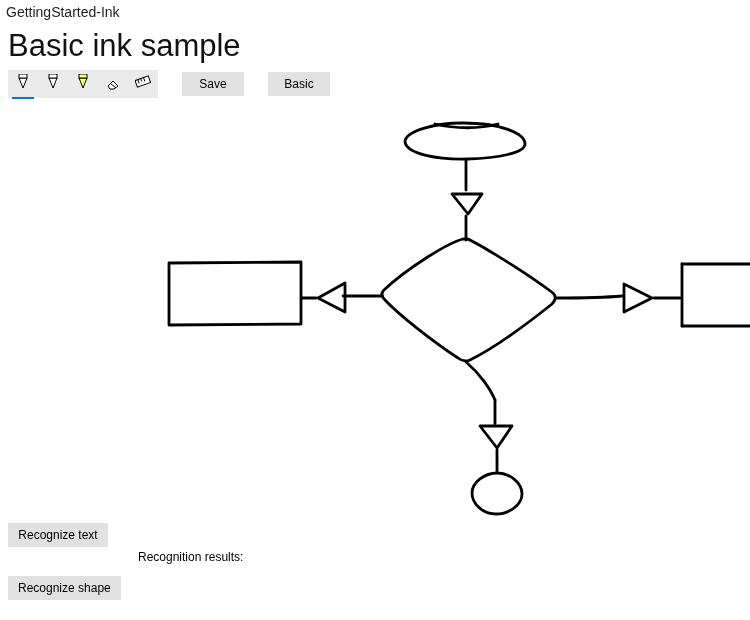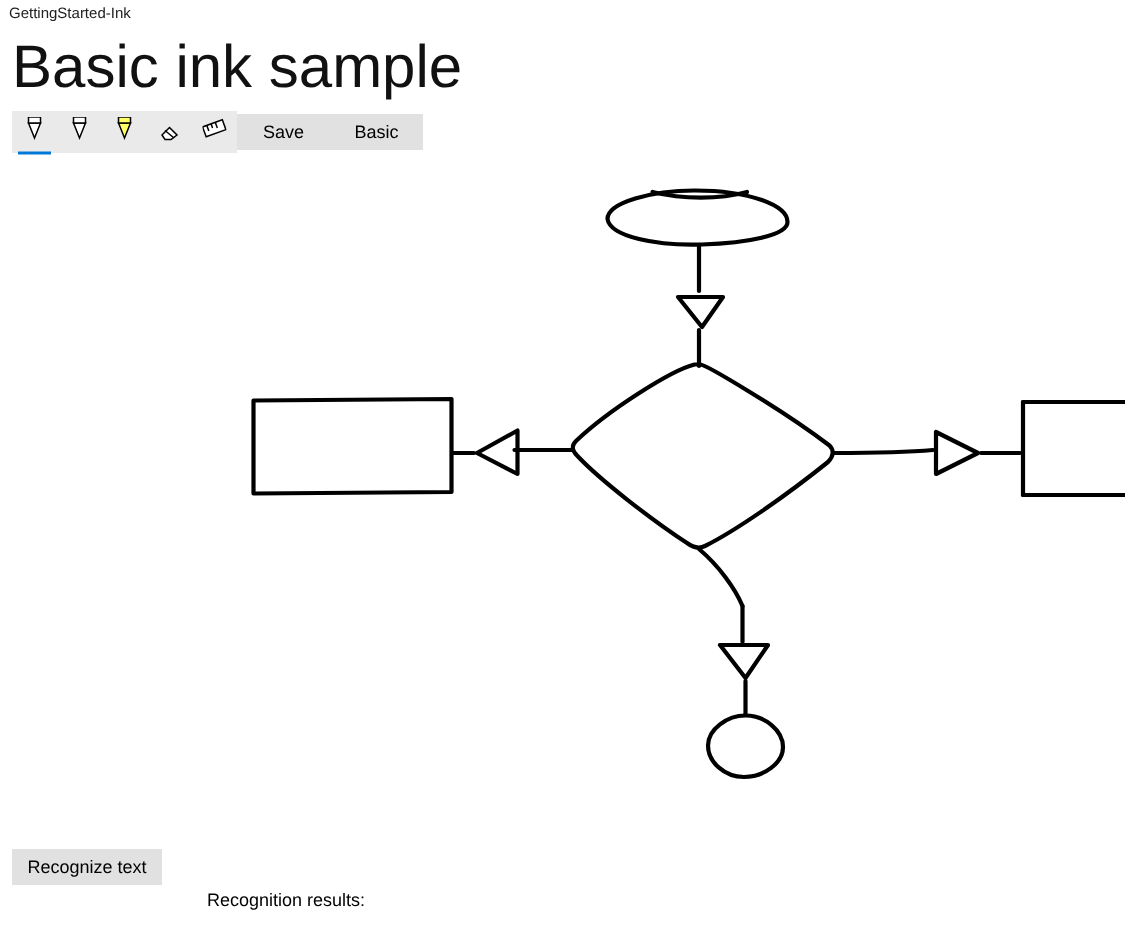--- a/index.html
+++ b/index.html
@@ -6,34 +6,34 @@
     margin: 0;
     padding: 0;
     width: 750px;
     height: 620px;
     background: #ffffff;
     font-family: "Segoe UI", Arial, sans-serif;
     color: #000;
     overflow: hidden;
   }
   .window-title {
-    font-size: 10px;
+    font-size: 14px;
     padding: 4px 6px 0 6px;
     color: #222;
   }
   .page-title {
-    font-size: 40px;
+    font-size: 31px;
     font-weight: 300;
     padding: 8px 8px 6px 8px;
     color: #111;
   }
   .toolbar-row {
     display: flex;
     align-items: center;
-    gap: 0;
+    gap: 24px;
     padding-left: 8px;
   }
   .ink-toolbar {
     display: flex;
     background: #eaeaea;
     height: 28px;
     align-items: stretch;
   }
   .tool-btn {
     width: 30px;
@@ -68,21 +68,21 @@
     width: 750px;
     height: 440px;
   }
   .canvas-area svg {
     position: absolute;
     top: 0;
     left: 0;
   }
   .bottom-area {
     position: absolute;
-    bottom: 1px;
+    bottom: 20px;
     left: 8px;
   }
   .bottom-row1 {
     display: flex;
     align-items: center;
     gap: 30px;
     margin-bottom: 12px;
   }
   .wide-btn {
     background: #e1e1e1;
@@ -209,13 +209,14 @@
     </g>
   </svg>
 </div>
 
 <div class="bottom-area">
   <div class="bottom-row1">
     <button class="wide-btn">Recognize text</button>
     <span class="results-label">Recognition results:</span>
     <span class="results-label"></span>
   </div>
+  <button class="wide-btn">Recognize shape</button>
 </div>
 
 </body></html>

